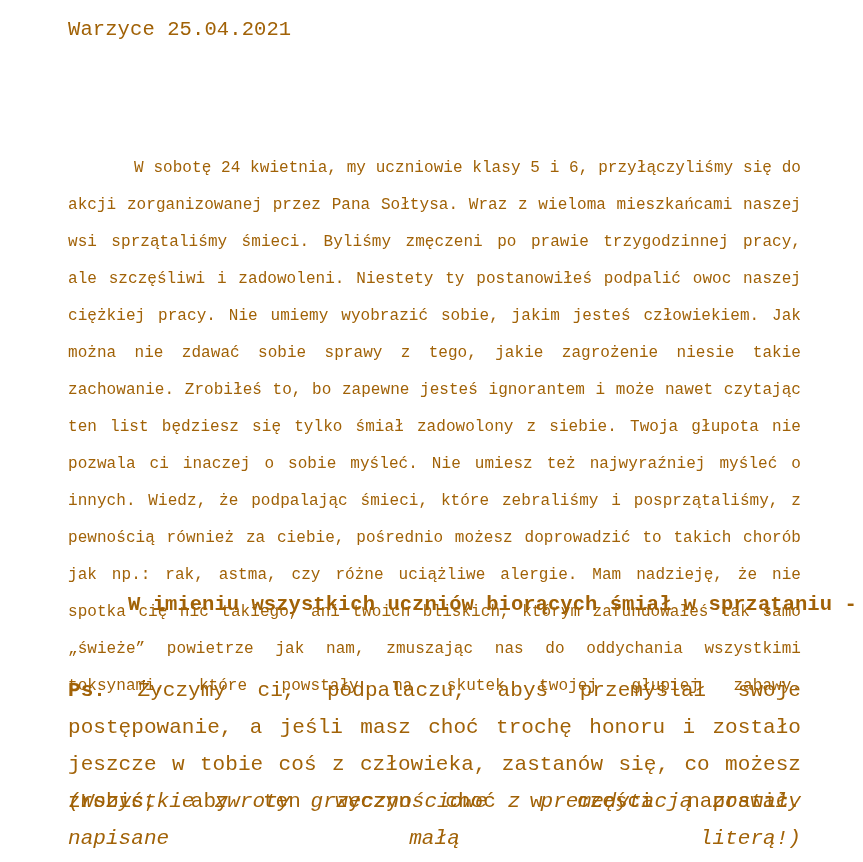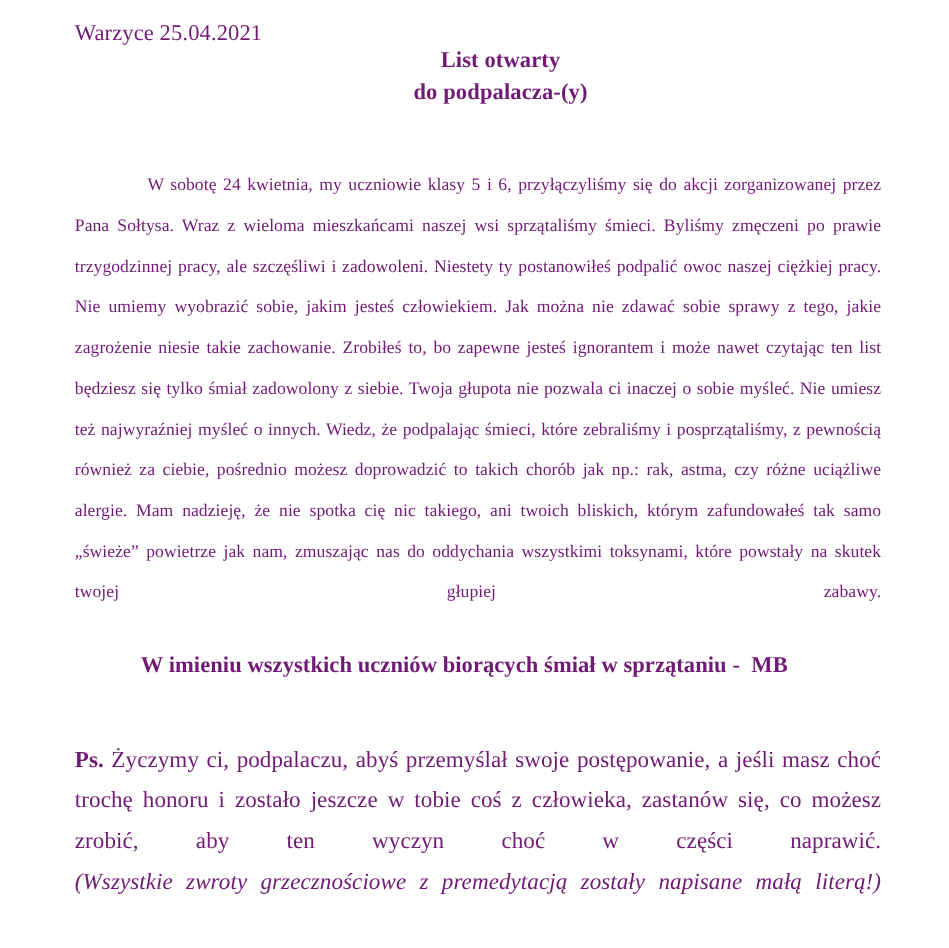--- a/index.html
+++ b/index.html
@@ -8,22 +8,22 @@
     padding: 0;
     background: #ffffff;
   }
 
   .page {
     position: relative;
     width: 863px;
     height: 862px;
     background: #ffffff;
     overflow: hidden;
-    font-family: Liberation Serif, serif;
-    color: #701a75;
+    font-family: Liberation Mono, monospace;
+    color: #a16207;
     -webkit-font-smoothing: antialiased;
   }
 
   
   .date-line {
     position: absolute;
     left: 68px;
     top: 17px;
     font-size: 20.5px;
     line-height: 26px;
@@ -123,24 +123,20 @@
     width: 100%;
   }
 </style>
 </head>
 <body>
 
 <div class="page">
 
   <div class="date-line">Warzyce 25.04.2021</div>
 
-  <div class="title-block">
-    <span class="title-line">List otwarty</span>
-    <span class="title-line">do podpalacza-(y)</span>
-  </div>
 
   <div class="body-para">W sobotę 24 kwietnia, my uczniowie klasy 5 i 6, przyłączyliśmy się do akcji zorganizowanej przez Pana Sołtysa. Wraz z wieloma mieszkańcami naszej wsi sprzątaliśmy śmieci. Byliśmy zmęczeni po prawie trzygodzinnej pracy, ale szczęśliwi i zadowoleni. Niestety ty postanowiłeś podpalić owoc naszej ciężkiej pracy. Nie umiemy wyobrazić sobie, jakim jesteś człowiekiem. Jak można nie zdawać sobie sprawy z tego, jakie zagrożenie niesie takie zachowanie. Zrobiłeś to, bo zapewne jesteś ignorantem i może nawet czytając ten list będziesz się tylko śmiał zadowolony z siebie. Twoja głupota nie pozwala ci inaczej o sobie myśleć. Nie umiesz też najwyraźniej myśleć o innych. Wiedz, że podpalając śmieci, które zebraliśmy i posprzątaliśmy, z pewnością również za ciebie, pośrednio możesz doprowadzić to takich chorób jak np.: rak, astma, czy różne uciążliwe alergie. Mam nadzieję, że nie spotka cię nic takiego, ani twoich bliskich, którym zafundowałeś tak samo „świeże” powietrze jak nam, zmuszając nas do oddychania wszystkimi toksynami, które powstały na skutek twojej głupiej zabawy.</div>
 
   <div class="signature">W imieniu wszystkich uczniów biorących śmiał w sprzątaniu -  MB</div>
 
   <div class="postscript">
     <span class="ps-label">Ps.</span><span> Życzymy ci, podpalaczu, abyś przemyślał swoje postępowanie, a jeśli masz choć trochę honoru i zostało jeszcze w tobie coś z człowieka, zastanów się, co możesz zrobić, aby ten wyczyn choć w części naprawić.</span>
   </div>
 
   <div class="closing-note">(Wszystkie zwroty grzecznościowe z premedytacją zostały napisane małą literą!)</div>

